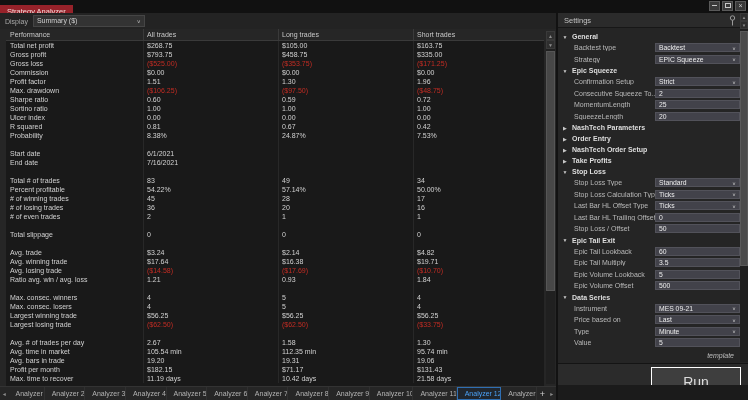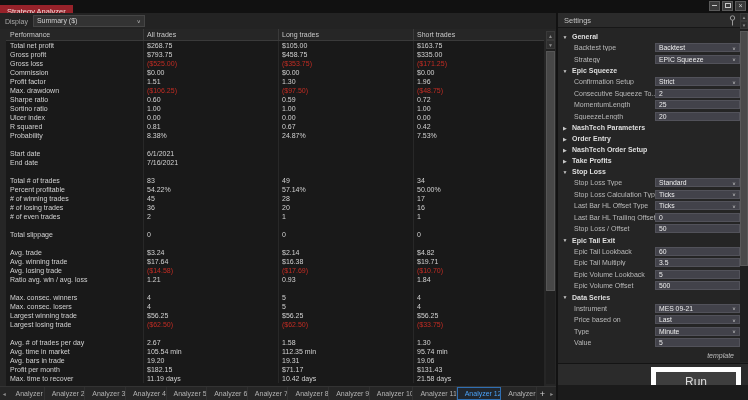--- a/index.html
+++ b/index.html
@@ -83,21 +83,21 @@
   .f-control{width:85px;height:9px;background:#42424a;border:1px solid #52525a;
     display:flex;align-items:center;padding:0 3px;color:#ececec;font-size:6.8px;
     justify-content:space-between;flex:none;}
   .f-chev{display:none;color:#c5c5c5;font-size:5.5px;transform:scaleY(.8);}
   .f-control.f-select .f-chev{display:inline;}
   .tpl-link{text-align:right;padding:3px 6px 0 0;color:#bdbdbd;font-size:7px;font-style:italic;}
 
   .sp-foot{position:absolute;left:0;right:0;bottom:15px;height:22px;background:#2b2b2b;
     border-top:1px solid #141414;}
   .run-btn{position:absolute;right:7px;top:3px;width:90px;height:29px;background:#3e3e3e;
-    border:5px solid #ffffff;color:#dcdcdc;font-size:12px;display:flex;align-items:center;
+    border:1px solid #ffffff;color:#dcdcdc;font-size:14px;display:flex;align-items:center;
     justify-content:center;cursor:default;}
   .sp-below{position:absolute;left:0;right:0;bottom:0;height:15px;background:#1b1b1b;}
 </style>
 </head>
 <body>
 
 <div class="titlebar">
   <span class="title-tab">Strategy Analyzer</span>
   <span class="win-controls">
     <span class="win-btn min"></span>

